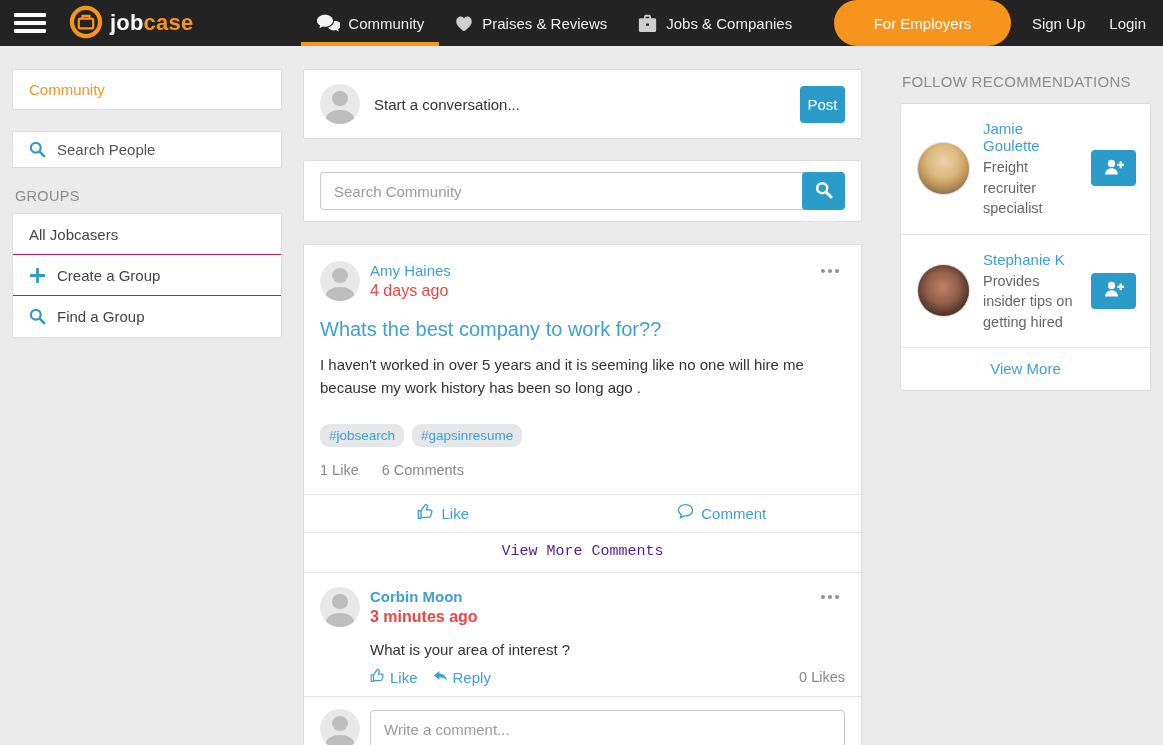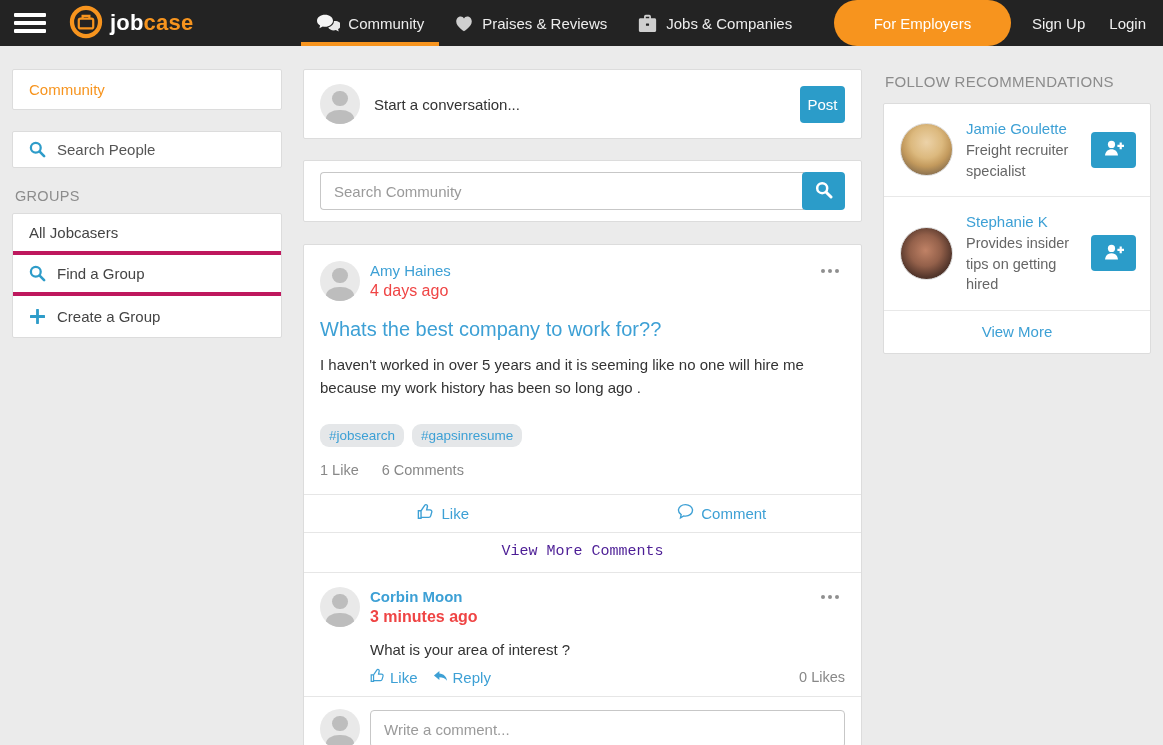--- a/index.html
+++ b/index.html
@@ -24,28 +24,28 @@
   .nav-right { margin-left:auto; display:flex; align-items:stretch; }
   .for-employers { width:177px; background:#f7941e; color:#fff; display:flex; align-items:center; justify-content:center; cursor:pointer;border-radius:23px; }
   .nav-link { color:#f0f0f0; display:flex; align-items:center; cursor:pointer; }
   .nav-link.signup { margin:0 24px 0 21px; }
   .nav-link.login  { margin-right:17px; }
 
   
   .page { display:flex; gap:21px; padding:23px 12px 0; align-items:flex-start; }
   .col-left  { width:270px; flex:none; }
   .col-main  { width:559px; flex:none; }
-  .col-right { flex:1; }
+  .col-right { flex:1;margin-left:17px; }
   .card { background:#fff; border:1px solid #dcdcdc; border-radius:2px; }
 
   
   .card-community { padding:11px 16px; color:#f7941e; cursor:pointer; }
   .card-search-people { margin-top:21px; padding:9px 16px; display:flex; align-items:center; gap:11px; color:#555; cursor:pointer; }
   .groups-label { margin:20px 0 9px 3px; color:#8c8c8c; font-size:14.5px; letter-spacing:.3px; }
-  .group-row { padding:10px 16px; min-height:41px; display:flex; align-items:center; gap:11px; color:#444; border-bottom:4px solid #be185d; cursor:pointer; }
+  .group-row { padding:10px 16px; min-height:41px; display:flex; align-items:center; gap:11px; color:#444; border-bottom:1px solid #be185d; cursor:pointer; }
   .group-row:last-child { border-bottom:none; }
   .icon-slot { width:17px; display:flex; justify-content:center; }
 
   
   .avatar { border-radius:50%; background:#e9e9e9; position:relative; overflow:hidden; flex:none; }
   .avatar::before { content:""; position:absolute; width:38%; height:38%; background:#bdbdbd; border-radius:50%; top:17%; left:31%; }
   .avatar::after  { content:""; position:absolute; width:72%; height:46%; background:#bdbdbd; border-radius:46% 46% 30% 30%; bottom:-10%; left:14%; }
   .av40 { width:40px; height:40px; }
   .photo { border-radius:50%; flex:none; width:53px; height:53px; border:1px solid #ddd; }
   .photo-jamie { background:radial-gradient(circle at 50% 36%, #ecd2a8 0%, #dcb97e 38%, #c39a5d 58%, #8f7450 78%, #68583f 100%); }
@@ -175,34 +175,34 @@
     </div>
 
     <div class="groups-label">GROUPS</div>
 
     <div class="card">
       <div class="group-row">
         <span>All Jobcasers</span>
       </div>
       <div class="group-row">
         <span class="icon-slot">
+          <svg width="15" height="15" viewBox="0 0 16 16">
+              <path d="M8 1v14M1 8h14" stroke="#2e9cc9" stroke-width="3" stroke-linecap="round"></path>
+            </svg>
+        </span>
+        <span>Create a Group</span>
+      </div>
+      <div class="group-row">
+        <span class="icon-slot">
           <svg width="17" height="17" viewBox="0 0 18 18">
               <circle cx="7.2" cy="7.2" r="5.2" fill="none" stroke="#2e9cc9" stroke-width="2.4"></circle>
               <line x1="11.3" y1="11.3" x2="16" y2="16" stroke="#2e9cc9" stroke-width="2.8" stroke-linecap="round"></line>
             </svg>
         </span>
         <span>Find a Group</span>
-      </div>
-      <div class="group-row">
-        <span class="icon-slot">
-          <svg width="15" height="15" viewBox="0 0 16 16">
-              <path d="M8 1v14M1 8h14" stroke="#2e9cc9" stroke-width="3" stroke-linecap="round"></path>
-            </svg>
-        </span>
-        <span>Create a Group</span>
       </div>
     </div>
   </aside>
 
   <main class="col-main">
 
     <div class="card composer-card">
       <div class="avatar av40"></div>
       <div class="composer-text">Start a conversation...</div>
       <button class="btn-blue post-btn">Post</button>

